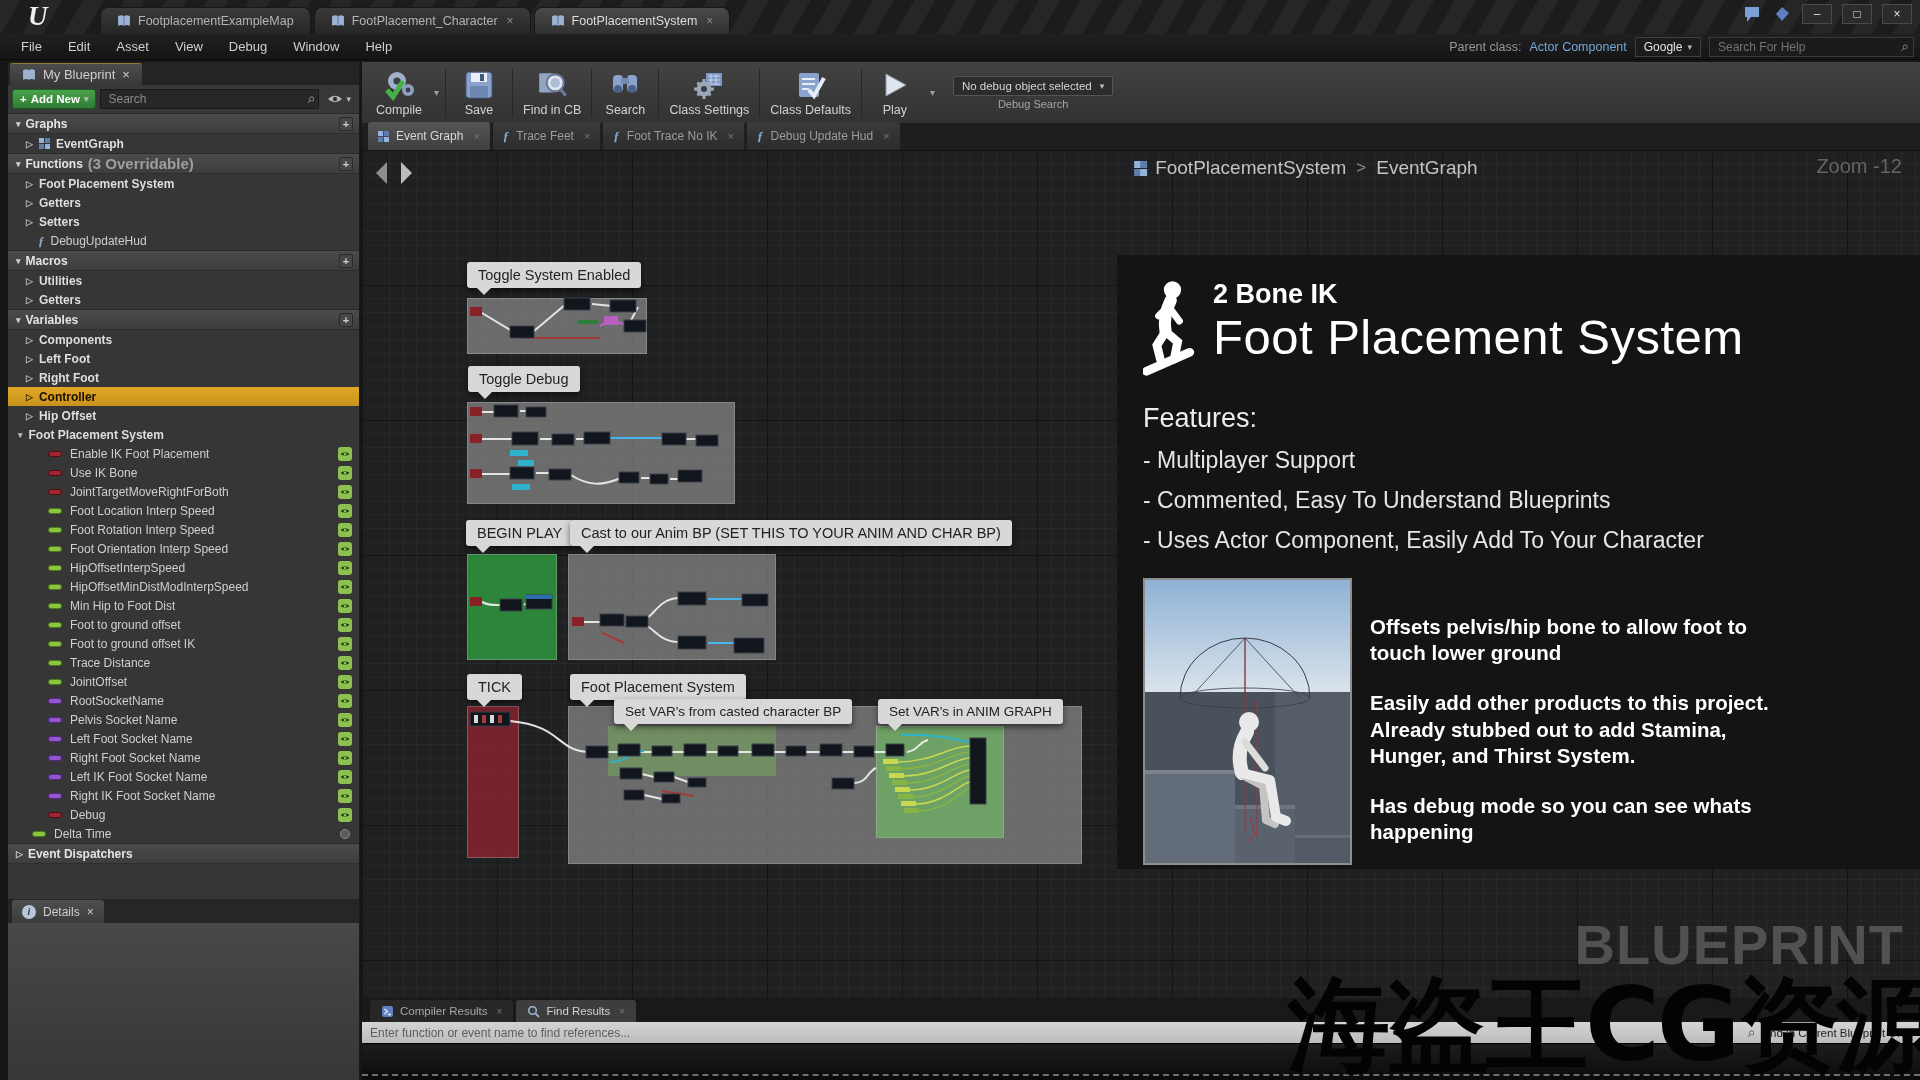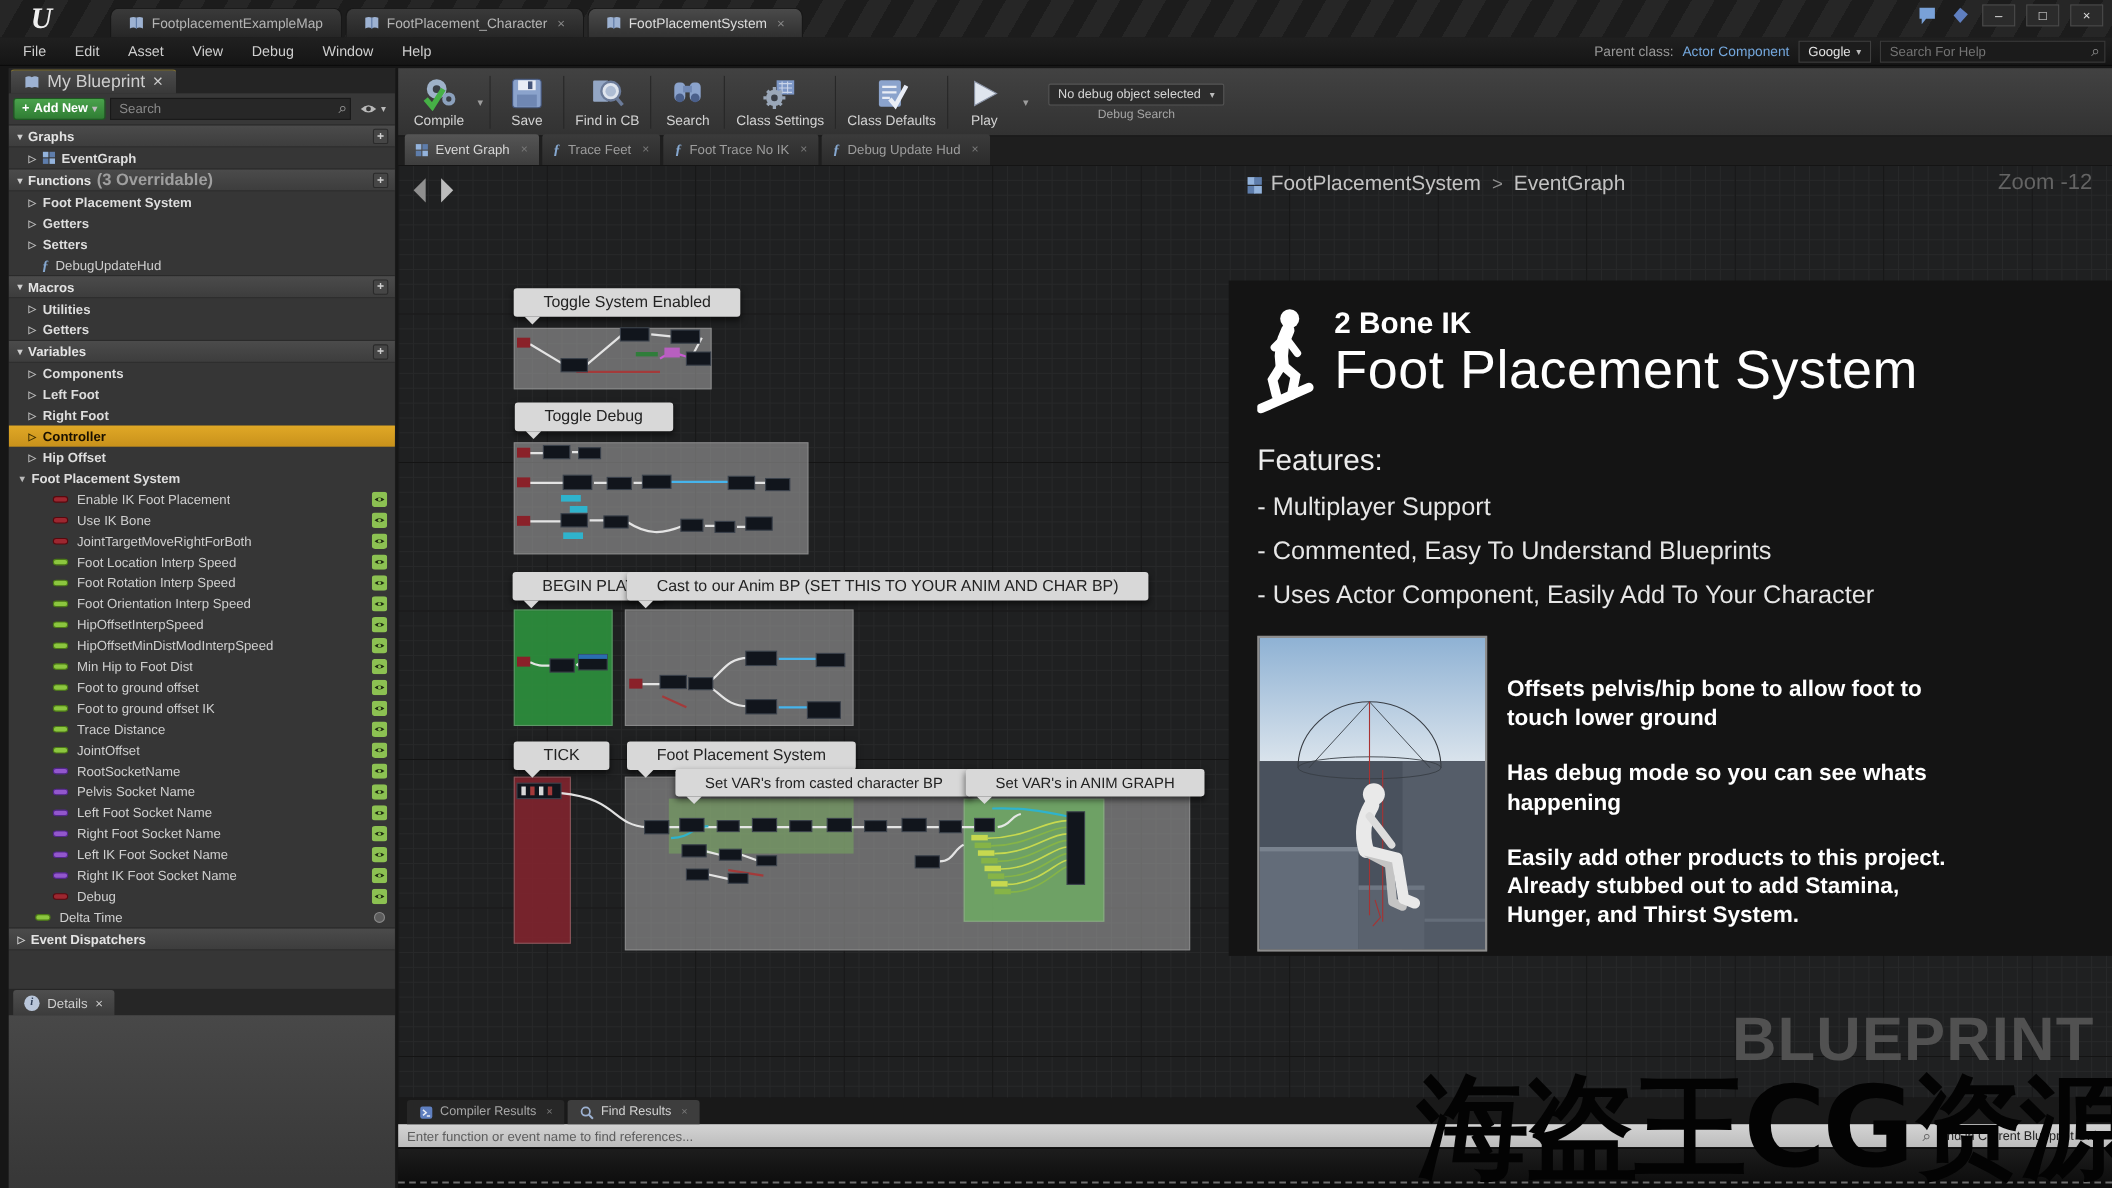--- a/index.html
+++ b/index.html
@@ -37,21 +37,21 @@
 .help-search{width:205px;height:20px;background:#1b1b1b;border:1px solid #3a3a3a;color:#bbb;
  font-size:12px;padding:0 22px 0 8px}
 .help-search::placeholder{color:#747474}
 .help-mag{position:absolute;right:5px;top:1px;color:#8d8d8d;font-size:14px}
 
 
 .left-panel{position:absolute;left:8px;top:62px;width:352px;height:1018px;background:#323232;border-right:1px solid #1a1a1a}
 .panel-tabbar{height:23px;background:#242424;display:flex;align-items:flex-end}
 .mybp-tab{height:22px;margin-left:2px;padding:0 12px;display:flex;align-items:center;gap:7px;
  background:linear-gradient(#4c4c4c,#383838);border-top:1px solid #8b7a33;border-radius:3px 3px 0 0;
- color:#cfcfcf;font-size:16px;cursor:pointer}
+ color:#cfcfcf;font-size:13px;cursor:pointer}
 .panel-toolbar{height:28px;display:flex;align-items:center;padding:0 4px;gap:4px;background:#383838}
 .addnew-btn{display:flex;align-items:center;gap:4px;background:linear-gradient(#4aa24c,#2f7d33);
  border:1px solid #1d5a21;border-radius:3px;color:#fff;font-size:11.5px;font-weight:700;
  padding:3px 7px;cursor:pointer;white-space:nowrap}
 .bp-search-wrap{position:relative;flex:1}
 .bp-search{width:100%;height:20px;background:#272727;border:1px solid #191919;color:#ccc;font-size:12px;padding:0 20px 0 7px}
 .bp-search::placeholder{color:#8a8a8a}
 .bp-search-mag{position:absolute;right:4px;top:1px;color:#9c9c9c;font-size:14px}
 .eye-dd{display:flex;align-items:center;gap:3px;padding:2px 4px;cursor:pointer}
 
@@ -124,21 +124,21 @@
 .arr{width:0;height:0;border:11px solid transparent;cursor:pointer}
 .arr-left{border-right-color:#8f8f8f;border-left-width:0}
 .arr-right{border-left-color:#bcbcbc;border-right-width:0}
 .breadcrumb{position:absolute;left:50%;transform:translateX(-2%);top:7px;display:flex;align-items:center;gap:10px;z-index:5;cursor:pointer}
 .bc-grid i{width:7px;height:7px}
 .bc-text{font-size:19px;color:#c3c3c3}
 .bc-sep{font-size:17px;color:#8f8f8f}
 .zoom-label{position:absolute;right:18px;top:5px;font-size:20px;color:#646464;z-index:5}
 
 .cmt-head{position:absolute;z-index:4;background:#d8d8d8;color:#222;font-size:14.5px;
- padding:5px 27px;border-radius:3px;box-shadow:0 3px 6px rgba(0,0,0,.55);white-space:nowrap;cursor:pointer}
+ padding:5px 11px;border-radius:3px;box-shadow:0 3px 6px rgba(0,0,0,.55);white-space:nowrap;cursor:pointer}
 .cmt-head:after{content:"";position:absolute;left:10px;bottom:-7px;border:7px solid transparent;border-top-color:#d8d8d8;border-bottom-width:0}
 .cmt-body{position:absolute;z-index:2;background:rgba(158,158,158,.60);border:1px solid rgba(190,190,190,.35);cursor:pointer}
 .cmt-green{background:rgba(46,148,62,.88)}
 .cmt-red{background:rgba(126,36,46,.92)}
 .cmt-anim{background:rgba(110,170,100,.85)}
 .wires{position:absolute;left:0;top:0;z-index:3;pointer-events:none}
 
 
 .promo{position:absolute;left:755px;top:105px;width:803px;height:614px;background:#141414;z-index:6;padding:18px 0 0 26px}
 .promo-head{display:flex;align-items:flex-start;gap:18px}
@@ -915,22 +915,22 @@
         <path d="M105 238 L110 254 L103 262" stroke="#a83232" stroke-width="1" fill="none"></path>
         <path d="M102 152 C96 162 92 176 97 193" stroke="#e9e9e9" stroke-width="14" fill="none" stroke-linecap="round"></path>
         <circle cx="104" cy="142" r="10" fill="#e9e9e9"></circle>
         <path d="M100 162 C108 172 114 180 120 188" stroke="#dcdcdc" stroke-width="7" fill="none" stroke-linecap="round"></path>
         <path d="M99 196 L118 206 M118 206 L121 240 M121 240 L130 244" stroke="#c4c4c4" stroke-width="8" fill="none" stroke-linecap="round"></path>
         <path d="M97 193 L125 200 M125 200 L131 237 M131 237 L141 241" stroke="#e9e9e9" stroke-width="10" fill="none" stroke-linecap="round"></path>
       </svg>
       <div class="highlights">
 
       <p class="hl">Offsets pelvis/hip bone to allow foot to touch lower ground</p>
+          <p class="hl">Easily add other products to this project. Already stubbed out to add Stamina, Hunger, and Thirst System.</p>
           <p class="hl">Has debug mode so you can see whats happening</p>
-          <p class="hl">Easily add other products to this project. Already stubbed out to add Stamina, Hunger, and Thirst System.</p>
         </div>
     </div>
   </div>
 
   <div class="bp-watermark">BLUEPRINT</div>
 </div>
 
 <div class="bottom-panel">
   <div class="bpnl-tabs">
     <div class="bpnl-tab">

